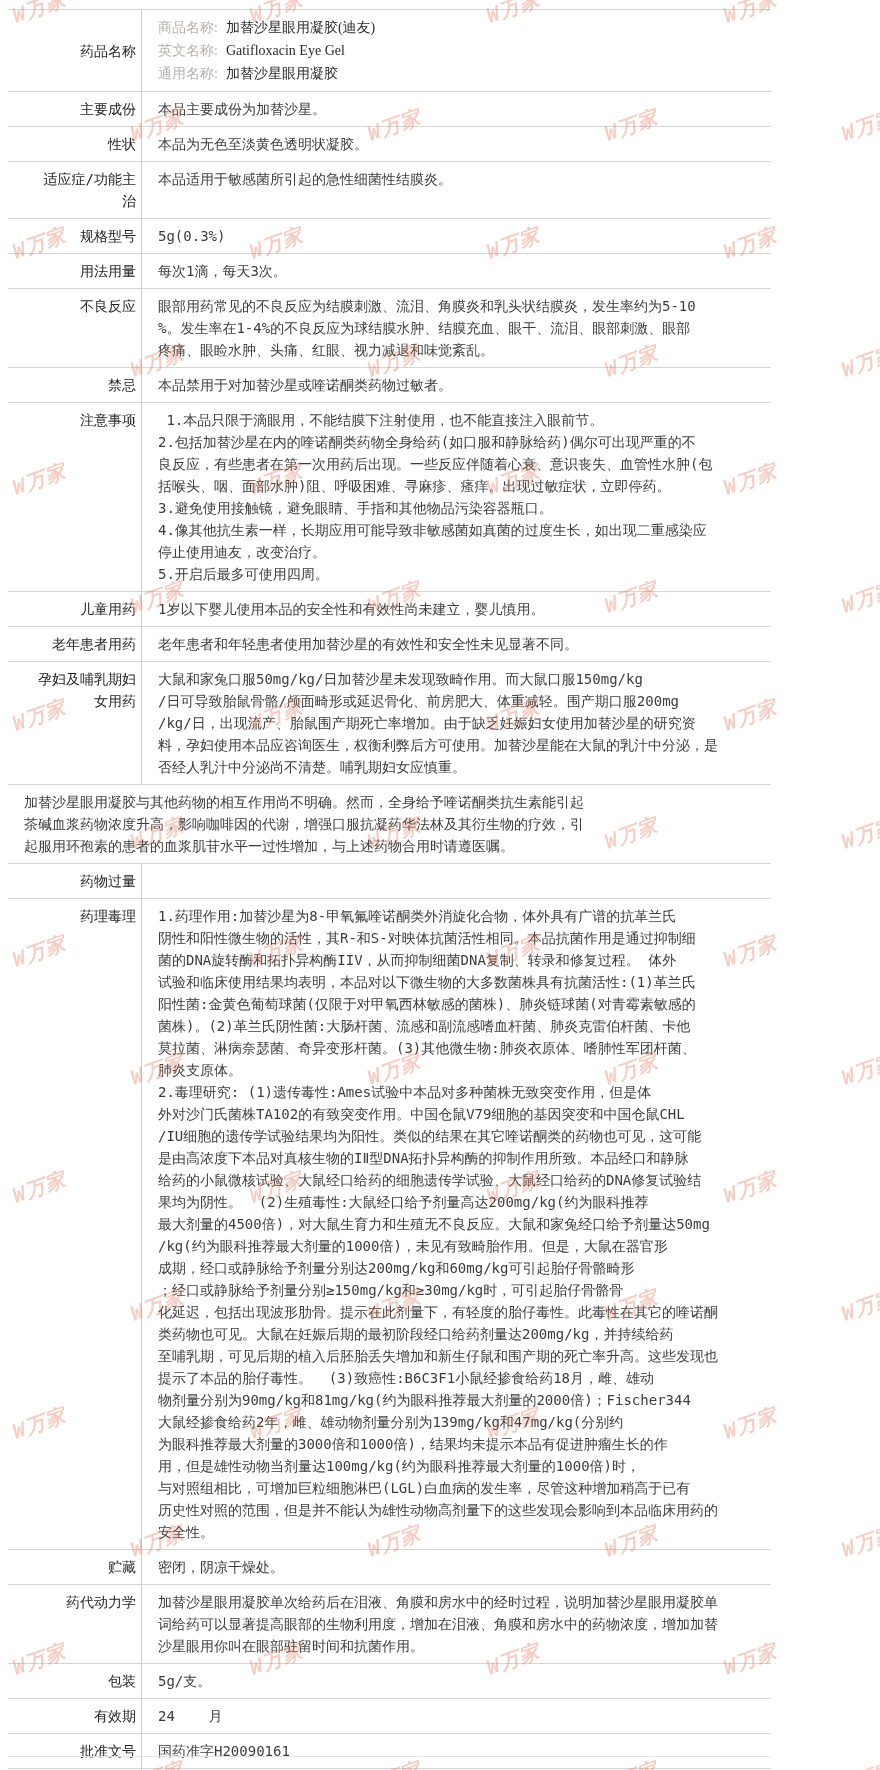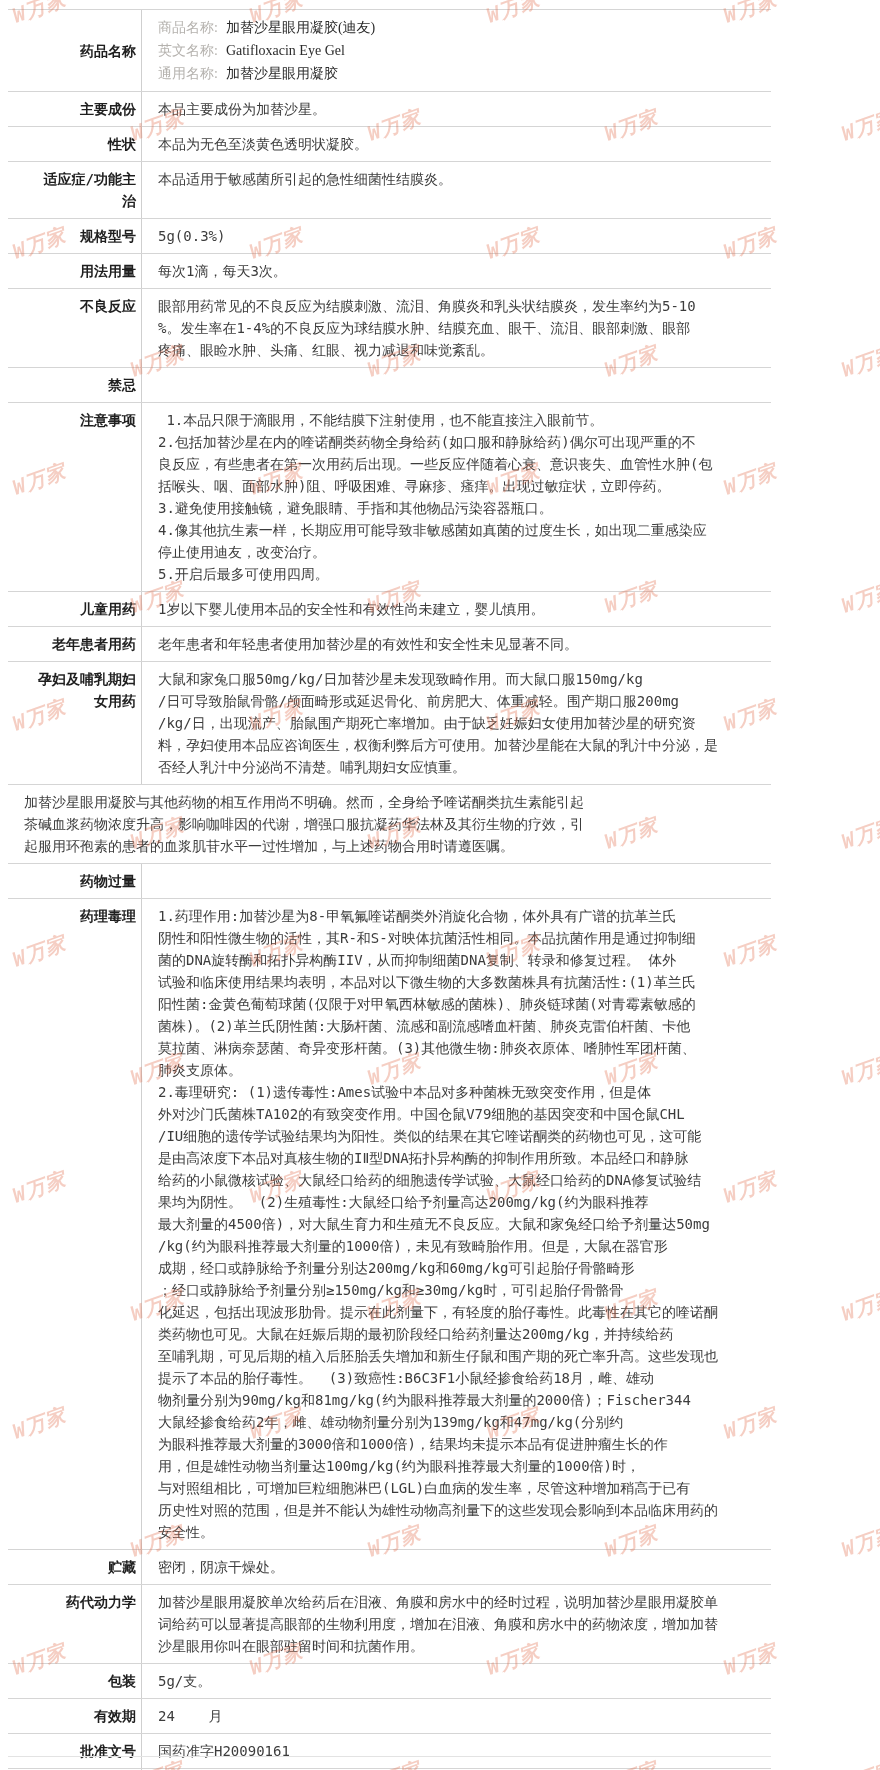--- a/index.html
+++ b/index.html
@@ -5,21 +5,21 @@
   html,body{margin:0;padding:0;}
   body{
     width:880px;height:1770px;background:#ffffff;overflow:hidden;position:relative;
     font-family:"DejaVu Sans Mono","DejaVu Sans","Liberation Sans",sans-serif;
   }
   .sheet{position:absolute;left:8px;top:9px;width:763px;}
   .drug-table{width:763px;border-top:1px solid #d5d5d5;}
   .row{display:flex;border-bottom:1px solid #d5d5d5;align-items:stretch;}
   .lbl{
     flex:0 0 134px;box-sizing:border-box;padding:6px 5px 6px 26px;
-    text-align:right;font-size:14px;font-weight:bold;color:#1f1f1f;
+    text-align:right;font-size:14px;font-weight:normal;color:#1f1f1f;
     border-right:1px solid #cfcfcf;line-height:22px;
   }
   .lbl.center{display:flex;align-items:center;justify-content:flex-end;}
   .val{
     flex:1;box-sizing:border-box;padding:6px 18px 6px 16px;
     font-size:14px;color:#3c3c3c;line-height:22px;white-space:pre-wrap;
     word-break:break-all;
   }
   .nameline{line-height:23px;white-space:normal;font-family:Liberation Serif, serif;}
   .graylbl{color:#b5b2ae;margin-right:8px;}
@@ -73,20 +73,21 @@
 
     <div class="row">
       <div class="lbl">不良反应</div>
       <div class="val">眼部用药常见的不良反应为结膜刺激、流泪、角膜炎和乳头状结膜炎，发生率约为5-10
 %。发生率在1-4%的不良反应为球结膜水肿、结膜充血、眼干、流泪、眼部刺激、眼部
 疼痛、眼睑水肿、头痛、红眼、视力减退和味觉紊乱。</div>
     </div>
 
     <div class="row">
       <div class="lbl">禁忌</div>
+      <div class="val">本品禁用于对加替沙星或喹诺酮类药物过敏者。</div>
     </div>
 
     <div class="row">
       <div class="lbl">注意事项</div>
       <div class="val"> 1.本品只限于滴眼用，不能结膜下注射使用，也不能直接注入眼前节。
 2.包括加替沙星在内的喹诺酮类药物全身给药(如口服和静脉给药)偶尔可出现严重的不
 良反应，有些患者在第一次用药后出现。一些反应伴随着心衰、意识丧失、血管性水肿(包
 括喉头、咽、面部水肿)阻、呼吸困难、寻麻疹、瘙痒。出现过敏症状，立即停药。
 3.避免使用接触镜，避免眼睛、手指和其他物品污染容器瓶口。
 4.像其他抗生素一样，长期应用可能导致非敏感菌如真菌的过度生长，如出现二重感染应

